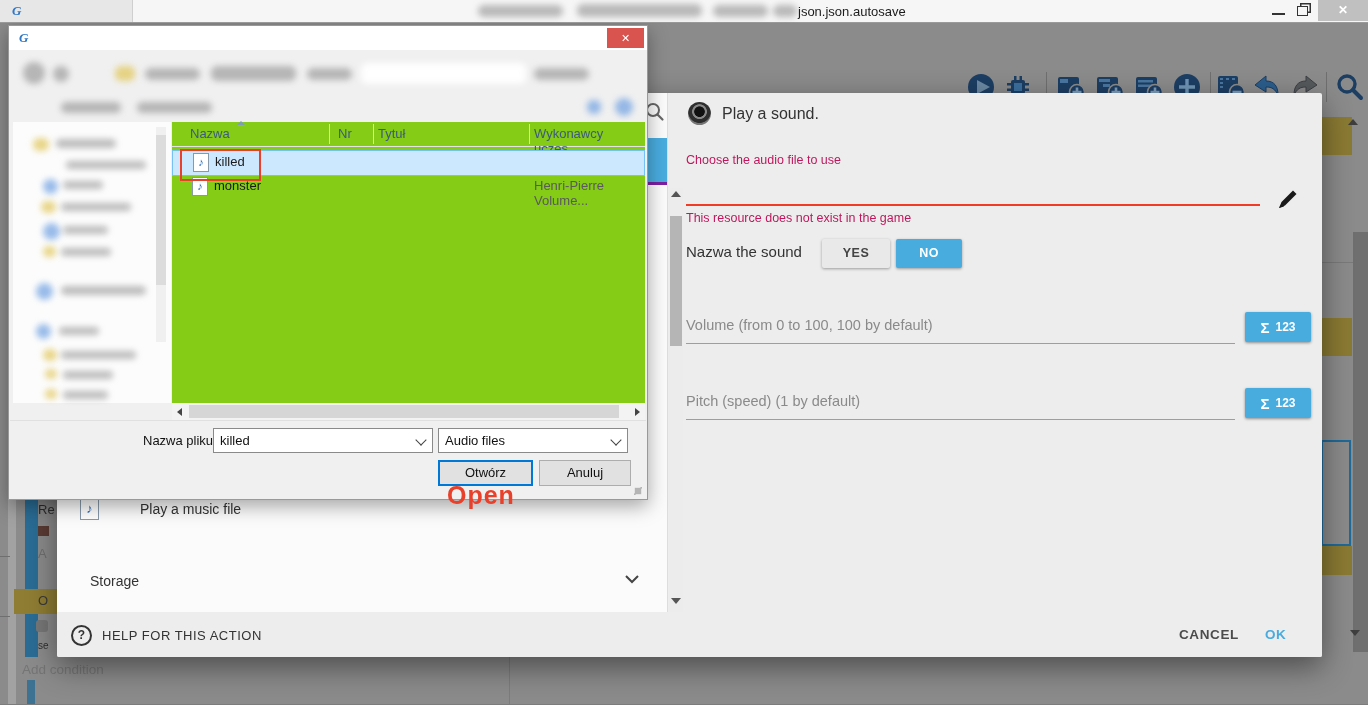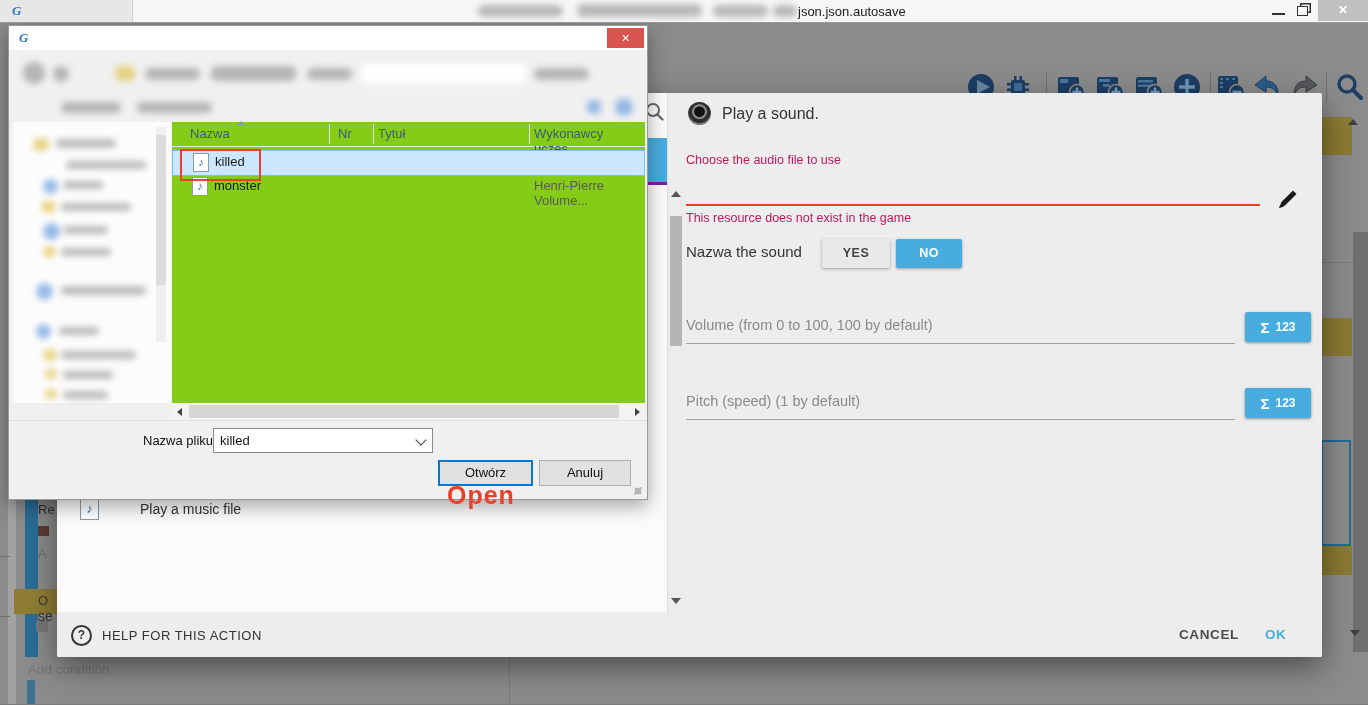--- a/index.html
+++ b/index.html
@@ -175,23 +175,23 @@
     <div class="abs" style="left:27px;top:658px;width:8px;height:25px;background:#2a6c95;opacity:.8"></div>
     <div class="abs" style="left:0;top:534px;width:10px;height:1px;background:#6f6f6f"></div>
     <div class="abs" style="left:0;top:594px;width:10px;height:1px;background:#6f6f6f"></div>
     <div class="abs" style="left:38px;top:480px;font-size:13px;color:#2f2f2f">Re</div>
     <div class="abs" style="left:38px;top:504px;width:11px;height:10px;background:#5a3b33"></div>
     <div class="abs" style="left:38px;top:524px;font-size:13px;color:#6f6f6f">A</div>
     <div class="abs" style="left:14px;top:567px;width:43px;height:25px;background:#8f7d33">
       <span style="position:absolute;left:24px;top:4px;font-size:13px;color:#3a3a3a">O</span>
     </div>
     <div class="abs" style="left:36px;top:598px;width:12px;height:12px;background:#777;border-radius:3px"></div>
-    <div class="abs" style="left:38px;top:586px;font-size:14px;color:#2f2f2f">se</div>
-
-    <div class="abs dimtext" style="left:28px;top:640px">Add condition</div>
+    <div class="abs" style="left:38px;top:618px;font-size:10px;color:#2f2f2f">se</div>
+
+    <div class="abs dimtext" style="left:22px;top:640px">Add condition</div>
     <div class="abs dimtext" style="left:520px;top:620px">Add action</div>
     <div class="abs" style="left:509px;top:634px;width:1px;height:71px;background:#7c7c7c"></div>
     <div class="es-row2">
       
       
       
       
       
       
     </div>
@@ -208,20 +208,26 @@
     <div class="abs" style="left:587px;top:89px;width:23px;height:3px;background:#7b1fa2"></div>
     <div class="abs" style="left:612px;top:95px;width:14px;height:425px;background:#ececec">
       <div class="tri-up" style="position:absolute;left:2px;top:3px;border-bottom-color:#555"></div>
       <div style="position:absolute;left:1px;top:28px;width:12px;height:130px;background:#b5b5b5"></div>
       <div class="tri-down" style="position:absolute;left:2px;top:410px;border-top-color:#555"></div>
     </div>
 
     <div class="inst-row" style="top:402px">
       <span class="note-icon" style="left:23px;top:3px">♪</span>
       <span class="inst-label">Play a music file</span>
+    </div>
+    <div class="group-row" style="top:473px">
+      <span class="abs" style="left:33px;top:7px;font-size:14px;color:#333">Storage</span>
+      <svg class="abs" style="left:568px;top:9px;width:14px;height:9px" viewBox="0 0 14 9">
+          <path d="M1 1l6 6 6-6" fill="none" stroke="#444" stroke-width="2"></path>
+        </svg>
     </div>
 
     <div class="abs speaker" style="left:631px;top:9px;width:23px;height:23px"></div>
     <div class="abs" style="left:665px;top:12px;font-size:16px;color:#333">Play a sound.</div>
 
     <div class="abs redtxt" style="left:629px;top:60px;font-size:12.5px">Choose the audio file to use</div>
     <div class="fld-line" style="left:629px;top:111px;width:574px;height:2px;background:#f23b26"></div>
     <svg class="abs" style="left:1219px;top:94px;width:24px;height:24px" viewBox="0 0 24 24">
         <path d="M3 21l2.5-6L17 3.5 20.5 7 9 18.5z" fill="#1a1a1a"></path>
         <path d="M3 21l5-1.5L5.5 17z" fill="#1a1a1a"></path>
@@ -329,20 +335,24 @@
       <div style="position:absolute;left:17px;top:2px;width:430px;height:13px;background:#d6d6d6"></div>
       <span class="hsb-tri-r" style="position:absolute;right:5px;top:5px"></span>
     </div>
 
     <div class="abs" style="left:1px;top:394px;width:636px;height:1px;background:#e0e0e0"></div>
     <span class="abs" style="left:134px;top:407px;font-size:13px;color:#111">Nazwa pliku:</span>
     <div class="combo" style="left:204px;top:402px;width:220px">
       <span>killed</span>
       <span class="chev" style="right:7px;top:7px"></span>
     </div>
+    <div class="combo" style="left:429px;top:402px;width:190px">
+      <span>Audio files</span>
+      <span class="chev" style="right:7px;top:7px"></span>
+    </div>
     <div class="wbtn" style="left:429px;top:434px;width:95px;border:1px solid #0078d7;box-shadow:inset 0 0 0 1px #0078d7">Otwórz</div>
     <div class="wbtn" style="left:530px;top:434px;width:92px">Anuluj</div>
     <div class="abs" style="left:626px;top:462px;width:6px;height:6px;box-shadow:0 0 0 1px #b5b5b5,-4px 4px 0 -2px #b5b5b5,4px -4px 0 -2px #b5b5b5;background:#b5b5b5;transform:scale(.8)"></div>
   </div>
 
   <div class="anno-box"></div>
   <div class="anno-open">Open</div>
 
   <div class="titlebar">
     <div class="titlebar-tab">

